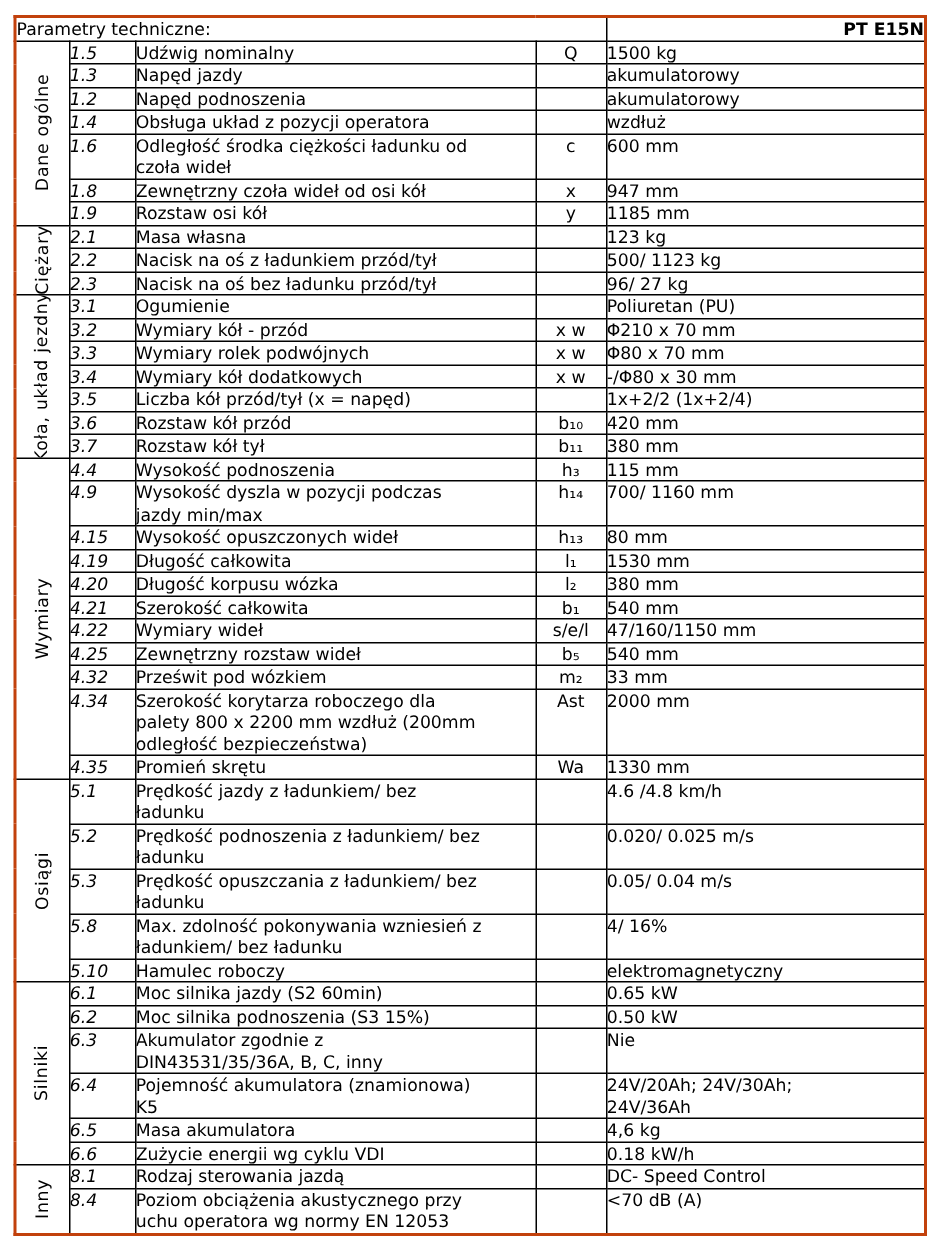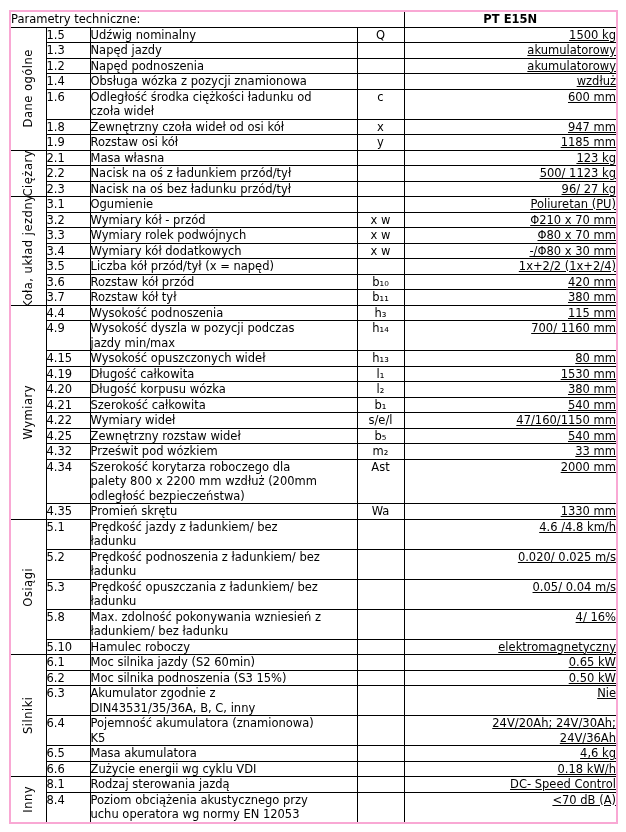--- a/index.html
+++ b/index.html
@@ -15,36 +15,36 @@
     font-size: 11.5px;
     color: #000;
   }
   .spec-table {
     position: absolute;
     left: 9px;
     top: 10px;
     width: 607px;
     table-layout: fixed;
     border-collapse: collapse;
-    border: 2px solid #f9a8d4;
+    border: 2px solid #c2410c;
     padding-left: 40px;
   }
   .spec-table td {
     border: 1px solid #000;
     vertical-align: top;
     line-height: 14.5px;
     padding: 0;
     overflow: hidden;
   }
   .hdr-left   { padding-left: 5px; }
-  .hdr-model  { text-align: center; font-weight: bold; }
-  .c-no       { padding-left: 9px; }
+  .hdr-model  { text-align: right; font-weight: bold; }
+  .c-no       { padding-left: 9px; font-style: italic; }
   .c-desc     { padding-left: 5px; padding-right: 3px; white-space: pre-line; margin-top: 12px; }
   .c-sym      { text-align: center; }
-  .c-val      { text-align: right; white-space: pre-line; text-decoration: underline; }
+  .c-val      { text-align: left; white-space: pre-line; }
   .group-cell { position: relative; }
   .vwrap {
     position: absolute;
     inset: 0;
     display: flex;
     align-items: center;
     justify-content: center;
     overflow: visible;
   }
   .vwrap span {
@@ -89,21 +89,21 @@
         <td class="c-val">akumulatorowy</td>
       </tr>
       <tr>
         <td class="c-no">1.2</td>
         <td class="c-desc">Napęd podnoszenia</td>
         <td class="c-sym"></td>
         <td class="c-val">akumulatorowy</td>
       </tr>
       <tr>
         <td class="c-no">1.4</td>
-        <td class="c-desc">Obsługa wózka z pozycji znamionowa</td>
+        <td class="c-desc">Obsługa układ z pozycji operatora</td>
         <td class="c-sym"></td>
         <td class="c-val">wzdłuż</td>
       </tr>
       <tr>
         <td class="c-no">1.6</td>
         <td class="c-desc">Odległość środka ciężkości ładunku od
 czoła wideł</td>
         <td class="c-sym">c</td>
         <td class="c-val">600 mm</td>
       </tr>

